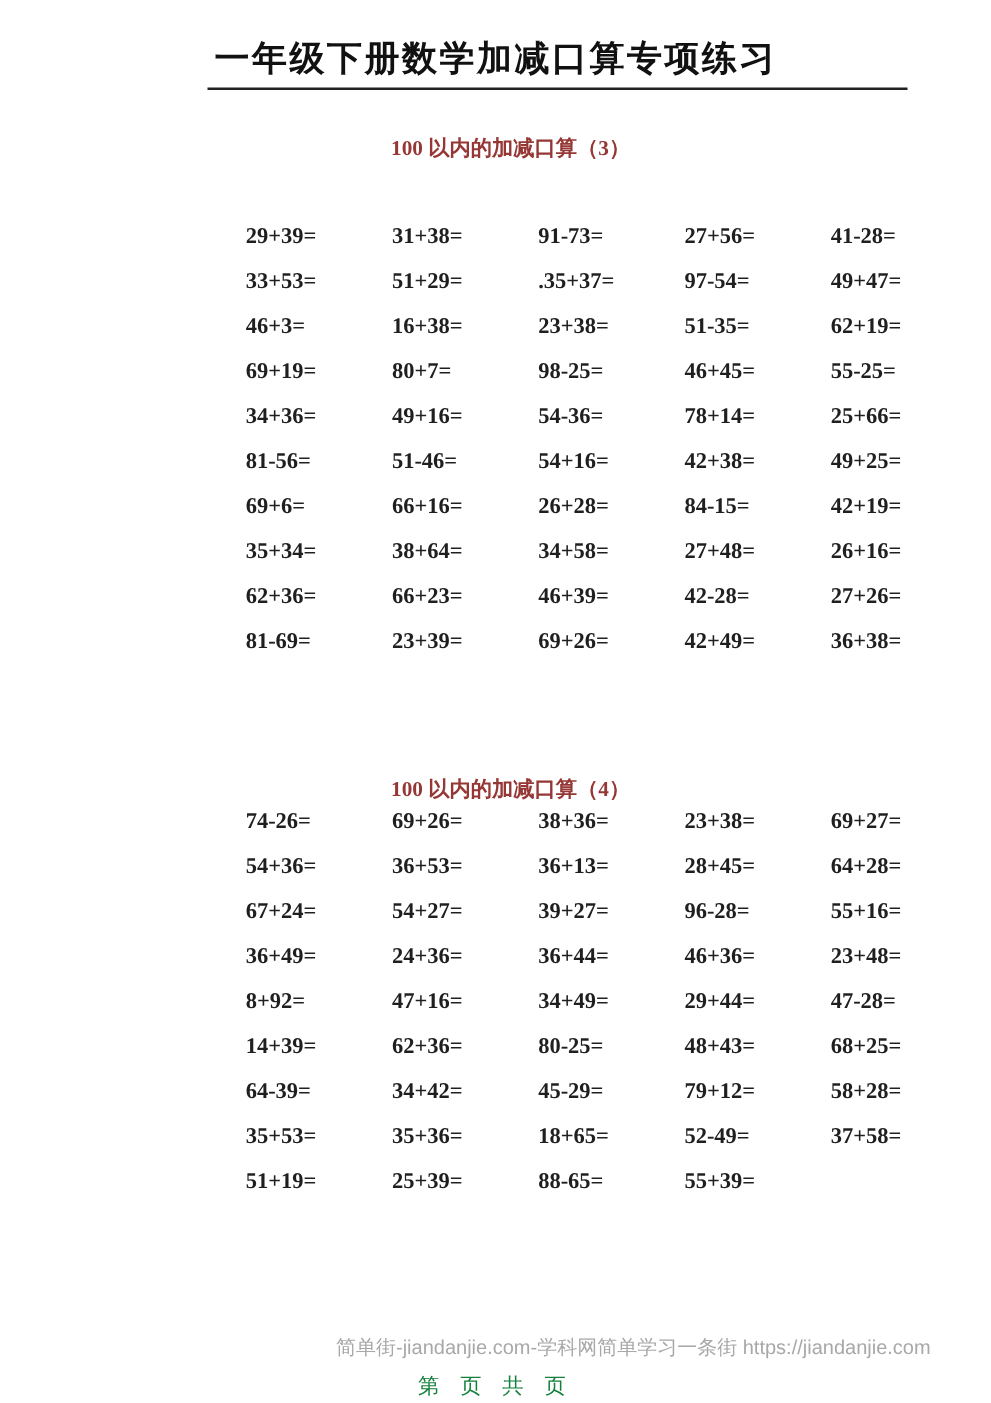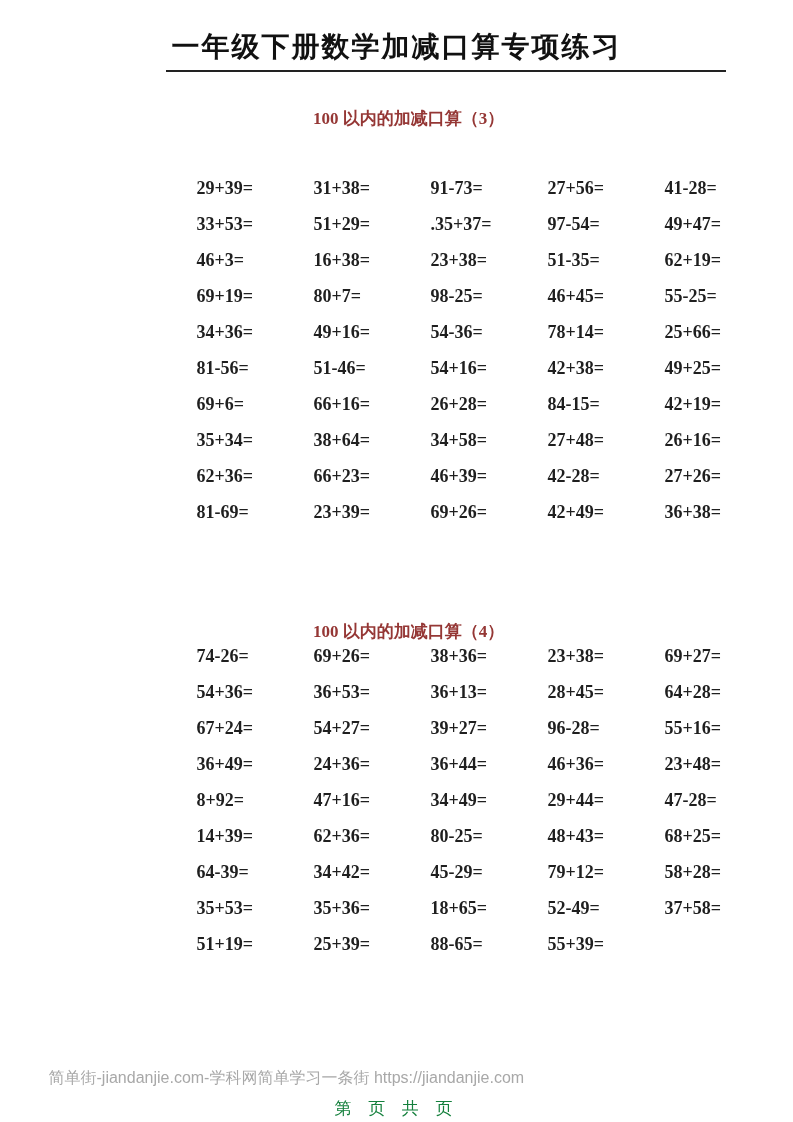--- a/index.html
+++ b/index.html
@@ -69,21 +69,21 @@
     font-size: 18px;
     color: var(--text-dark);
     text-align: left;
     white-space: nowrap;
   }
   .footer-site {
     position: absolute;
     top: 1068px;
     left: 0;
     width: 100%;
-    text-align: left;
+    text-align: right;
     font-family: "Liberation Sans", "DejaVu Sans", sans-serif;
     font-size: 16px;
     color: var(--footer-gray);
     white-space: nowrap;
   }
   .footer-page {
     position: absolute;
     top: 1097px;
     left: 0;
     width: 100%;

